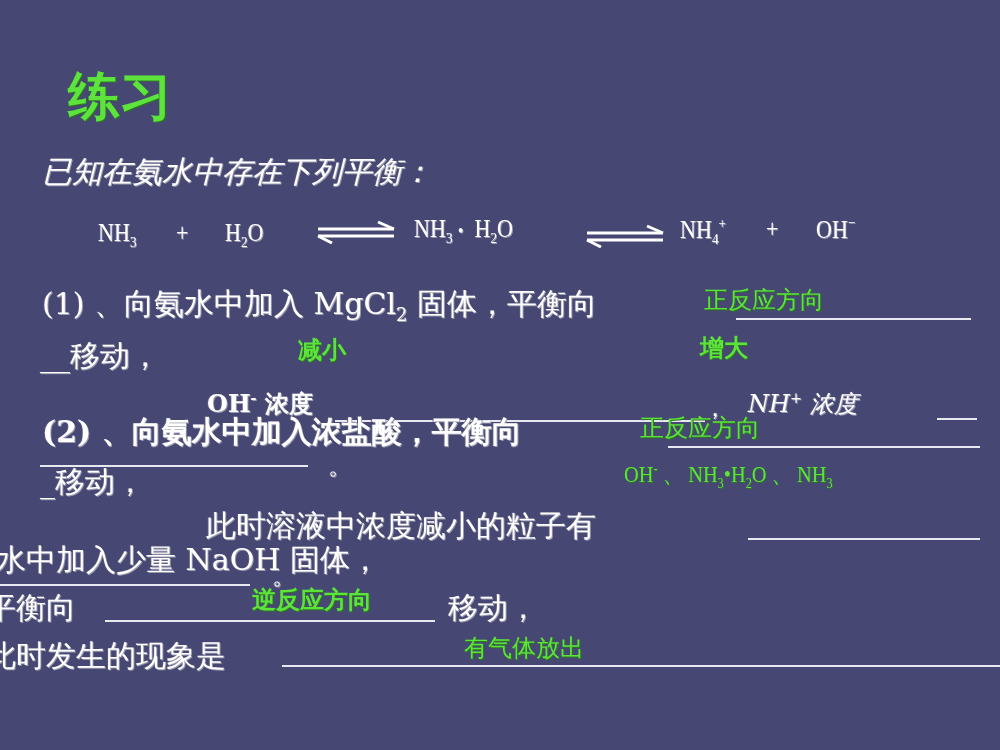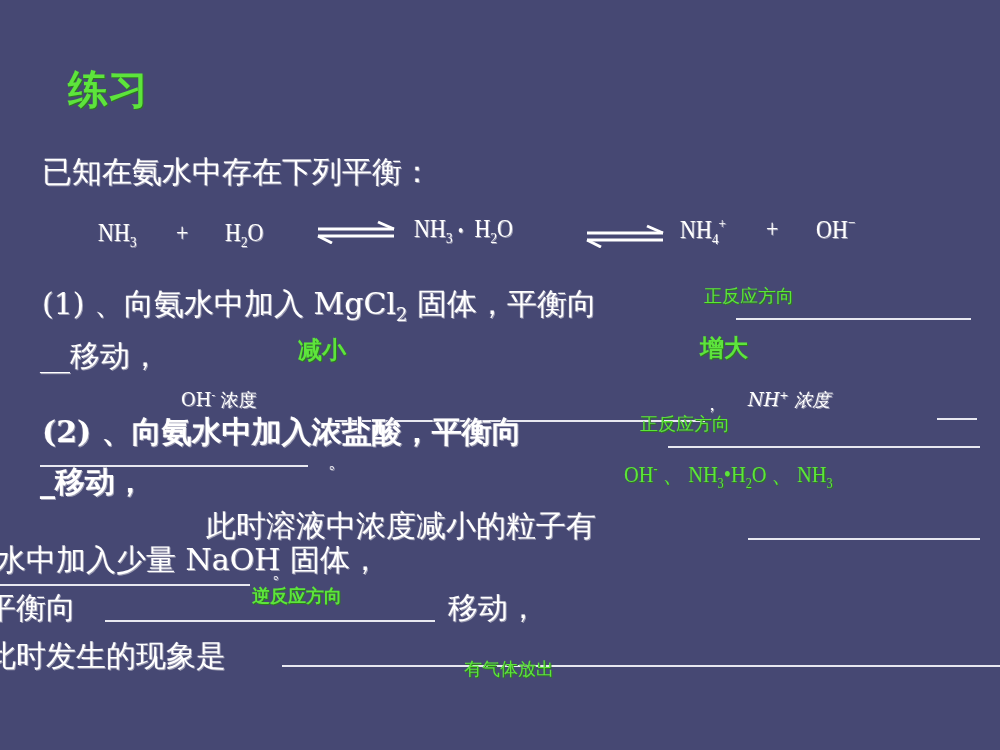--- a/index.html
+++ b/index.html
@@ -5,36 +5,36 @@
   html, body { margin:0; padding:0; }
   body {
     width:1000px; height:750px; overflow:hidden; position:relative;
     background:#464873;
     font-family:"DejaVu Serif", "Liberation Serif", serif;
     color:#ffffff;
   }
   .abs { position:absolute; white-space:nowrap; }
   .w { color:#ffffff; text-shadow:1px 1px 0 #9a9ab0, -1px 0 0 #5a5a80; }
   .g { color:#5de43c; text-shadow:1px 1px 0 #2c7a1c; }
-  .title { font-size:40px; font-weight:bold; }
+  .title { font-size:52px; font-weight:bold; }
   .big { font-size:30px; }
-  .mid { font-size:18px; }
+  .mid { font-size:24px; }
   .eq { font-size:26px; font-family:"Liberation Serif", "DejaVu Serif", serif; transform:scaleX(0.85); transform-origin:left; }
   .ans { font-size:24px; font-weight:bold; }
   .ansm { font-size:24px; font-family:"Liberation Serif", serif; transform:scaleX(0.85); transform-origin:left; }
   .line { position:absolute; height:2px; background:#e8e8f0; }
   sub, sup { font-size:60%; }
   .arrow { position:absolute; width:80px; height:24px; }
 </style>
 </head>
 <body>
 
 <div class="abs g title" style="left:68px; top:62px;">练习</div>
 
-<div class="abs w big" style="left:42px; top:152px;">已知在氨水中存在下列平衡：</div>
+<div class="abs w big" style="left:42px; top:152px;font-style:italic;">已知在氨水中存在下列平衡：</div>
 
 <div class="abs w eq" style="left:98px; top:218px;">
   <span>NH</span><sub>3</sub>
 </div>
 <div class="abs w eq" style="left:176px; top:218px;">+</div>
 <div class="abs w eq" style="left:225px; top:218px;">
   <span>H</span><sub>2</sub><span>O</span>
 </div>
 
 <svg class="arrow" style="left:316px; top:220px;" viewBox="0 0 80 24">
@@ -68,35 +68,35 @@
 <div class="abs w big" style="left:42px; top:284px;">
   <span>(1) 、向氨水中加入 MgCl</span><sub>2</sub><span> 固体，平衡向</span>
 </div>
 <div class="line" style="left:736px; top:318px; width:235px;"></div>
 <div class="abs g mid" style="left:704px; top:284px;">正反应方向</div>
 
 <div class="abs w big" style="left:40px; top:336px;">__移动，</div>
 <div class="abs g ans" style="left:298px; top:334px;">减小</div>
 <div class="abs g ans" style="left:700px; top:332px;">增大</div>
 
-<div class="abs w mid" style="left:181px; top:388px;">
+<div class="abs w mid" style="left:207px; top:388px;font-weight:bold;">
   <span>OH</span><sup>-</sup><span> 浓度</span>
 </div>
 <div class="line" style="left:335px; top:420px; width:370px;"></div>
 <div class="abs w mid" style="left:703px; top:392px;">，</div>
 <div class="abs w mid" style="left:748px; top:388px;font-style:italic;">
   <span>NH</span><sup>+</sup><span> 浓度</span>
 </div>
 <div class="line" style="left:937px; top:418px; width:40px;"></div>
 
 <div class="abs w big" style="left:42px; top:412px;font-weight:bold;">(2) 、向氨水中加入浓盐酸，平衡向</div>
 <div class="line" style="left:668px; top:446px; width:312px;"></div>
 <div class="abs g mid" style="left:640px; top:412px;">正反应方向</div>
 
-<div class="abs w big" style="left:40px; top:462px;font-weight:bold;">_移动，</div>
+<div class="abs w big" style="left:40px; top:462px;">_移动，</div>
 <div class="line" style="left:40px; top:465px; width:268px;"></div>
 <div class="abs w mid" style="left:328px; top:450px;">。</div>
 
 <div class="abs g ansm" style="left:624px; top:458px;">
   <span>OH</span><sup>-</sup><span> 、 </span><span>NH</span><sub>3</sub><span>•</span><span>H</span><sub>2</sub><span>O</span><span> 、 </span><span>NH</span><sub>3</sub>
 </div>
 
 <div class="abs w big" style="left:206px; top:506px;">此时溶液中浓度减小的粒子有</div>
 <div class="line" style="left:748px; top:538px; width:232px;"></div>
 
@@ -104,13 +104,13 @@
 <div class="line" style="left:0px; top:584px; width:250px;"></div>
 <div class="abs w mid" style="left:272px; top:560px;">。</div>
 
 <div class="abs w big" style="left:-14px; top:588px;">平衡向</div>
 <div class="line" style="left:105px; top:620px; width:330px;"></div>
 <div class="abs g mid" style="left:252px; top:584px;font-weight:bold;">逆反应方向</div>
 <div class="abs w big" style="left:448px; top:588px;">移动，</div>
 
 <div class="abs w big" style="left:-14px; top:636px;">此时发生的现象是</div>
 <div class="line" style="left:282px; top:665px; width:718px;"></div>
-<div class="abs g mid" style="left:464px; top:632px;margin-top:25px;">有气体放出</div>
+<div class="abs g mid" style="left:464px; top:632px;">有气体放出</div>
 
 </body></html>

